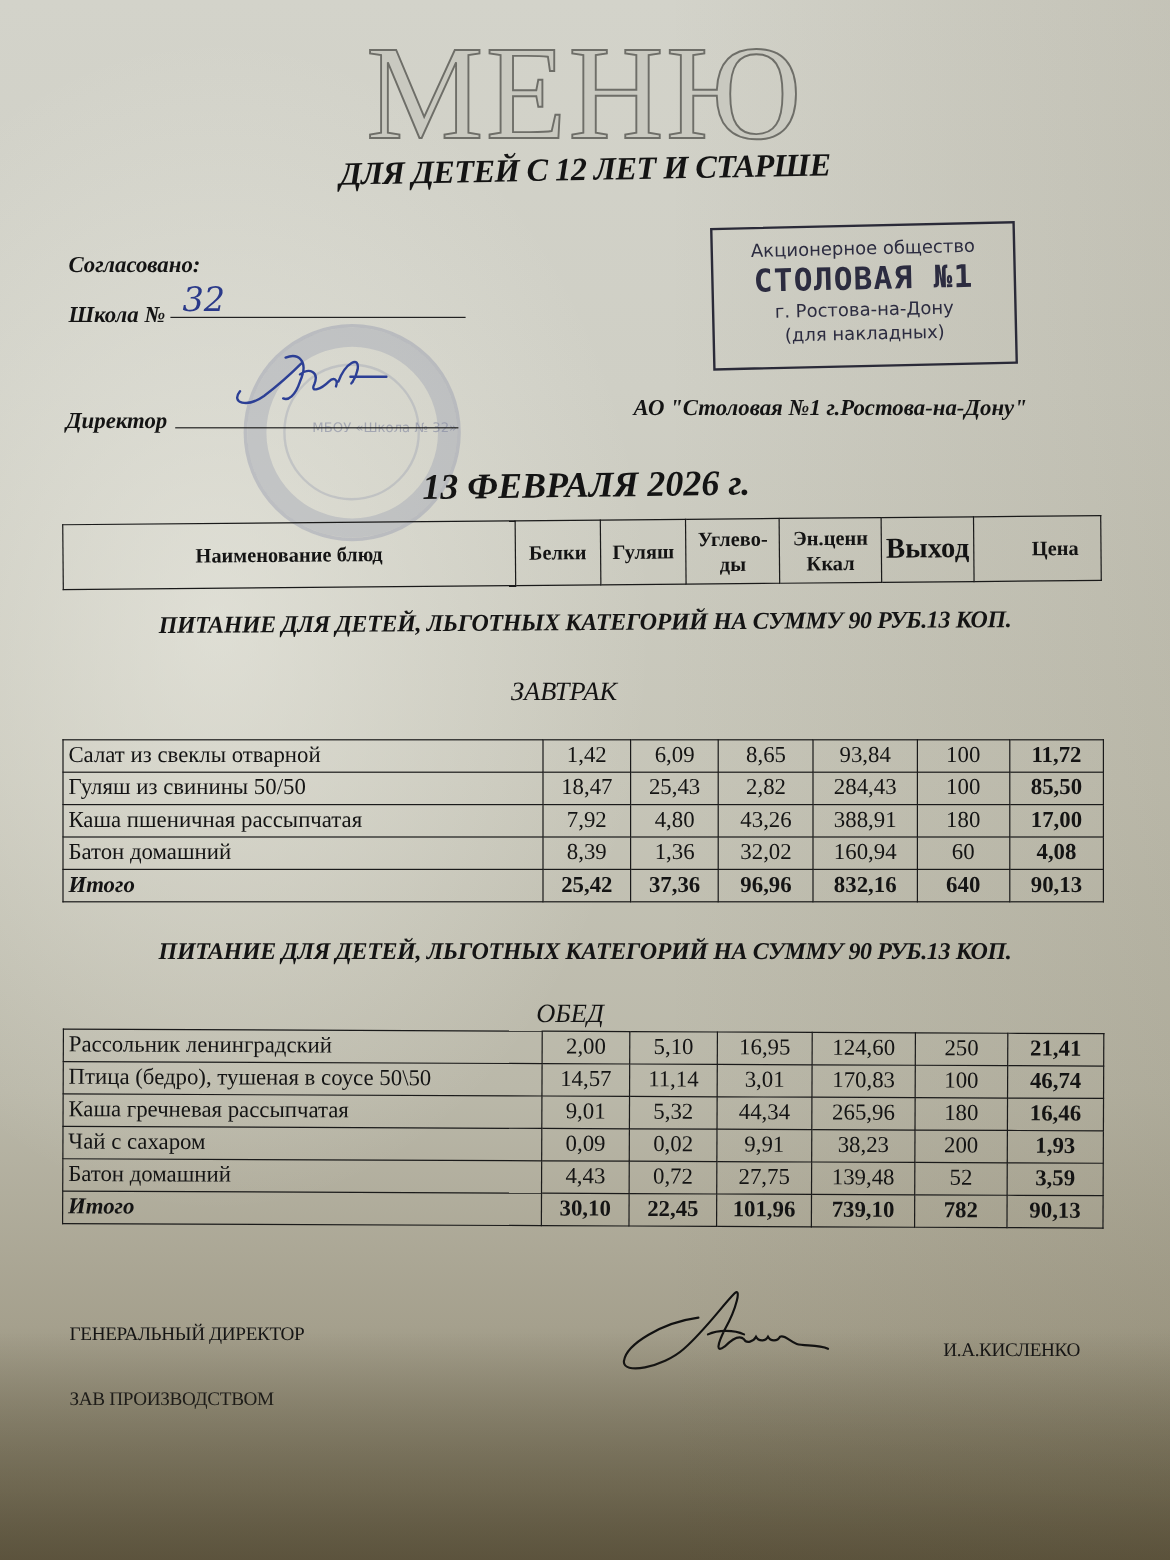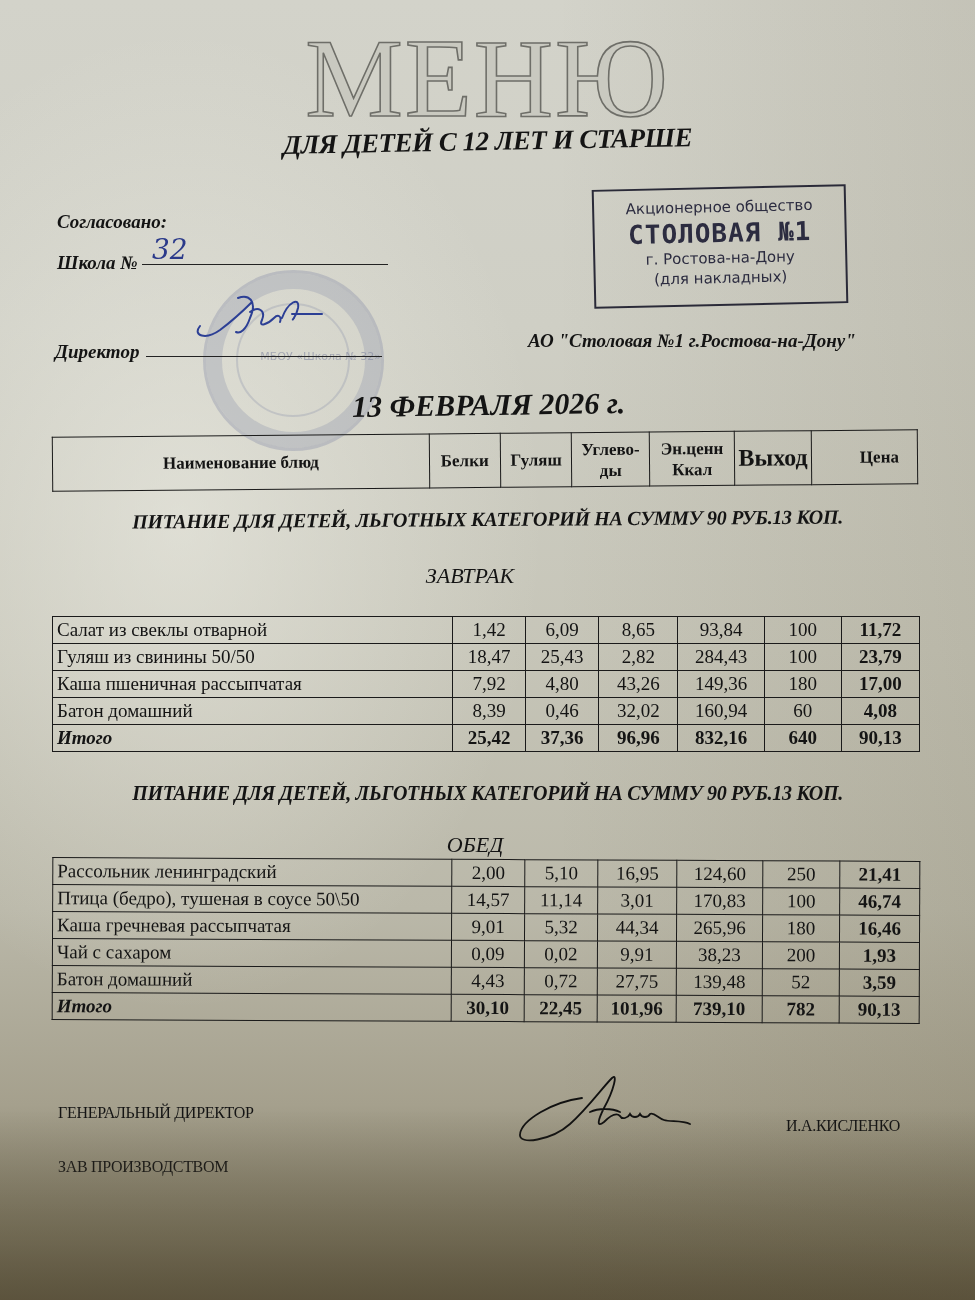--- a/index.html
+++ b/index.html
@@ -161,35 +161,35 @@
     <td>100</td>
     <td class="price">11,72</td>
   </tr>
   <tr>
     <td class="name">Гуляш из свинины 50/50</td>
     <td>18,47</td>
     <td>25,43</td>
     <td>2,82</td>
     <td>284,43</td>
     <td>100</td>
-    <td class="price">23,79</td>
+    <td class="price">85,50</td>
   </tr>
   <tr>
     <td class="name">Каша пшеничная рассыпчатая</td>
     <td>7,92</td>
     <td>4,80</td>
     <td>43,26</td>
-    <td>149,36</td>
+    <td>388,91</td>
     <td>180</td>
     <td class="price">17,00</td>
   </tr>
   <tr>
     <td class="name">Батон домашний</td>
     <td>8,39</td>
-    <td>0,46</td>
+    <td>1,36</td>
     <td>32,02</td>
     <td>160,94</td>
     <td>60</td>
     <td class="price">4,08</td>
   </tr>
   <tr class="total">
     <td class="name">Итого</td>
     <td>25,42</td>
     <td>37,36</td>
     <td>96,96</td>

